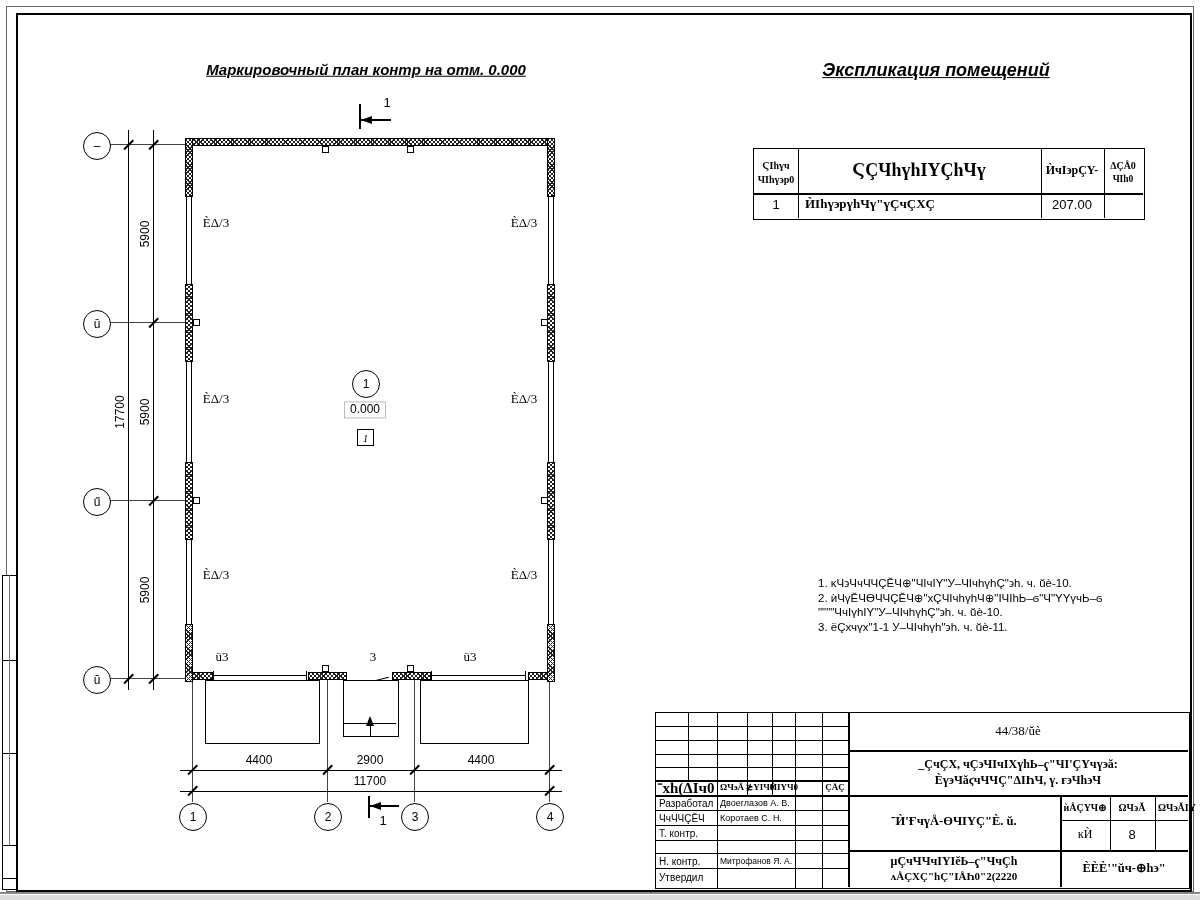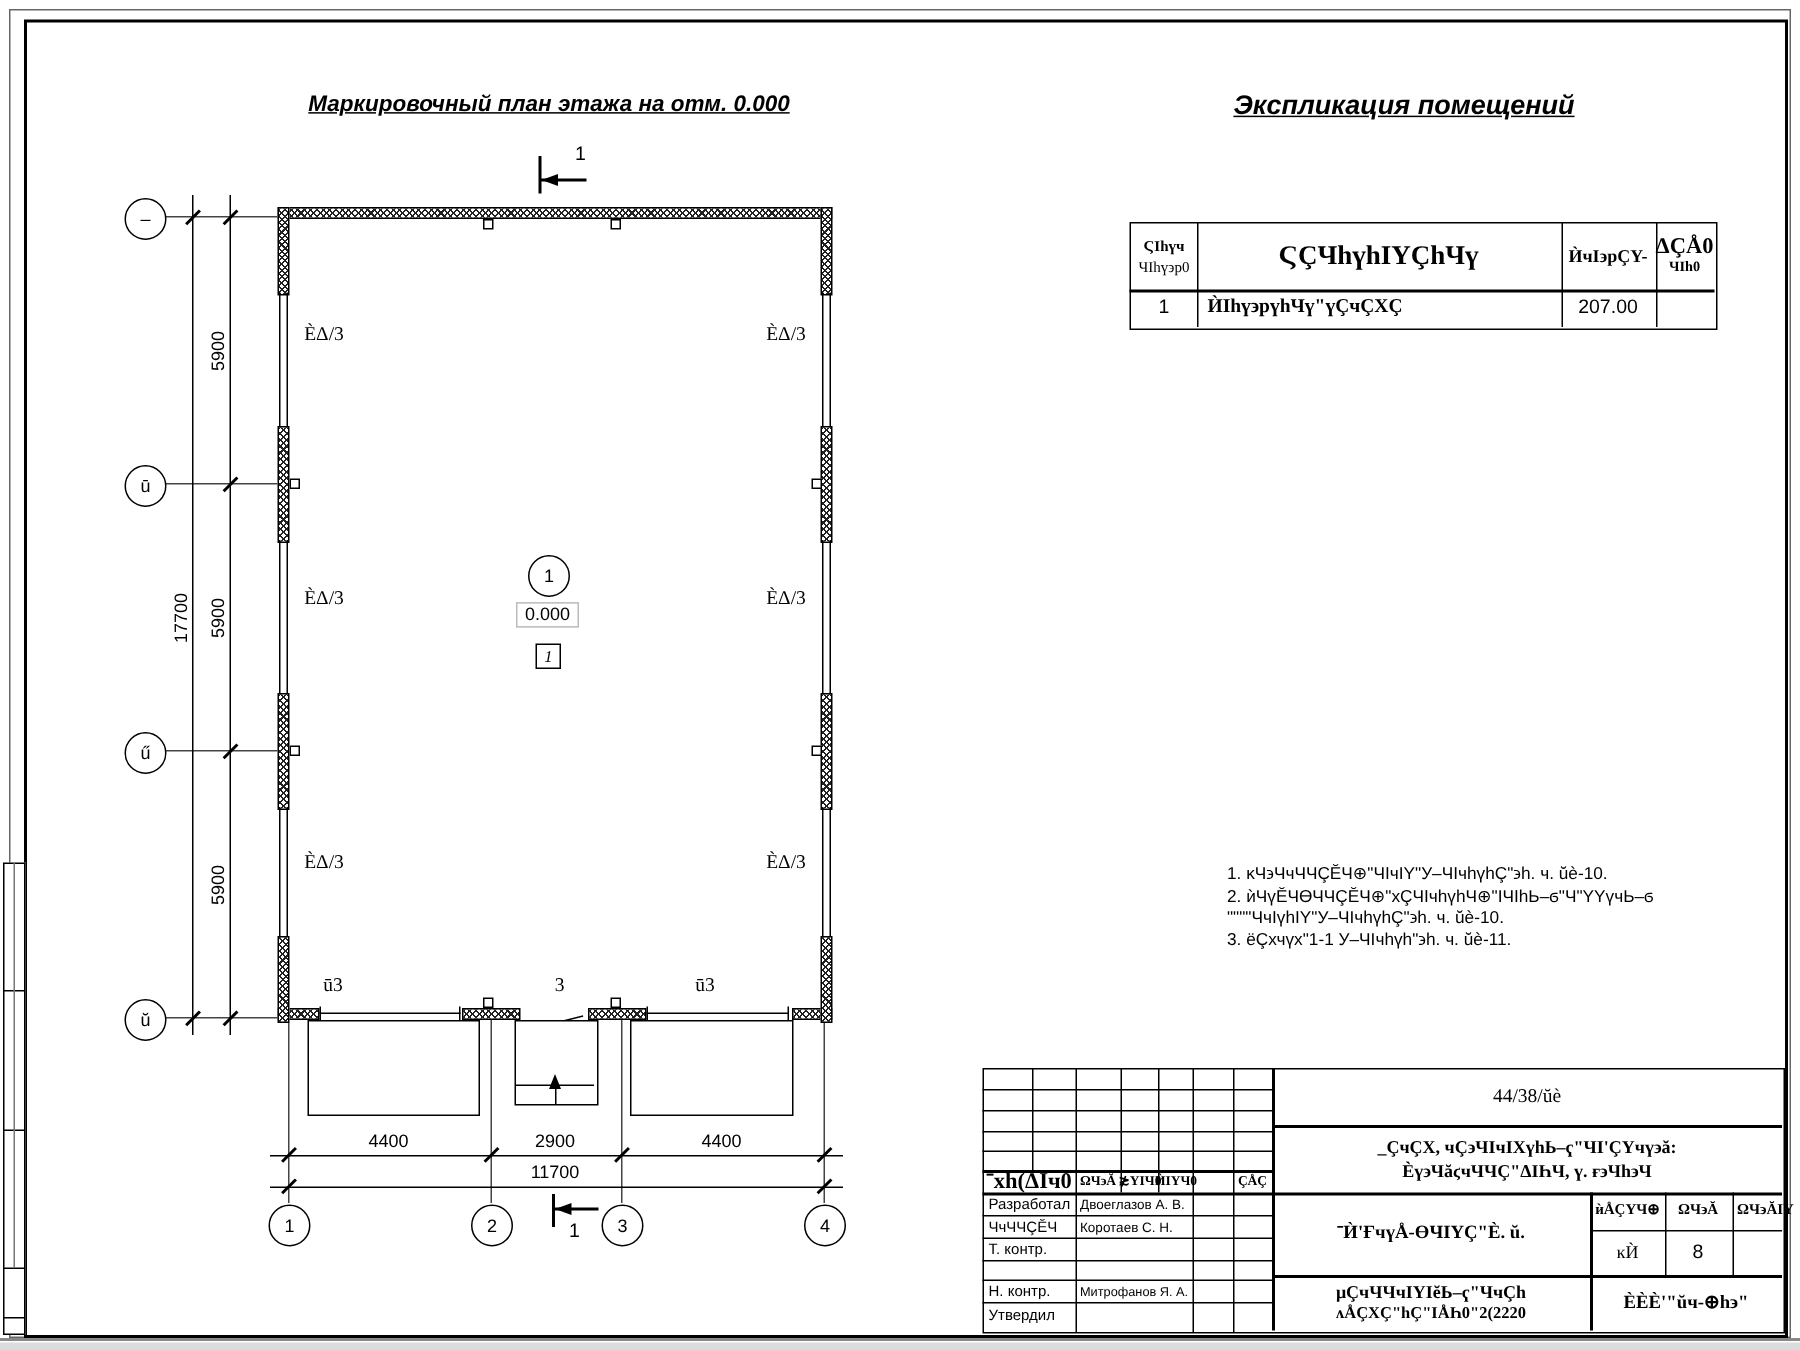--- a/index.html
+++ b/index.html
@@ -34,21 +34,21 @@
   <div class="box" style="left:6px;top:6px;width:1186px;height:884px;border-color:#666"></div>
   <div class="box" style="left:16px;top:13px;width:1172px;height:875px;border-width:2px"></div>
 
   <div class="box" style="left:2px;top:575px;width:13px;height:313px"></div>
   <div class="hl" style="left:2px;top:660px;width:14px"></div>
   <div class="hl" style="left:2px;top:753px;width:14px"></div>
   <div class="hl" style="left:2px;top:845px;width:14px"></div>
   <div class="hl" style="left:2px;top:878px;width:14px"></div>
   <div class="vl" style="left:9px;top:575px;height:270px;background:#777"></div>
 
-  <div class="t c title" style="left:366px;top:70px;font-size:15px">Маркировочный план этажа на отм. 0.000</div>
+  <div class="t c title" style="left:366px;top:70px;font-size:15px">Маркировочный план контр на отм. 0.000</div>
   <div class="t c title" style="left:936px;top:71px;font-size:18px">Экспликация помещений</div>
 
   <div class="hatch" style="left:185px;top:138px;width:368px;height:6px"></div>
 
   <div class="hatch" style="left:185px;top:672px;width:26px;height:6px"></div>
   <div class="hatch" style="left:308px;top:672px;width:37px;height:6px"></div>
   <div class="hatch" style="left:392px;top:672px;width:37px;height:6px"></div>
   <div class="hatch" style="left:528px;top:672px;width:25px;height:6px"></div>
 
   <div class="hl" style="left:213px;top:675px;width:94px"></div>
@@ -176,24 +176,24 @@
   <div class="circle" style="left:536px;top:803px">
       <span>4</span>
     </div>
 
   <div class="box" style="left:753px;top:148px;width:390px;height:70px;border-width:1.5px"></div>
   <div class="vl" style="left:798px;top:148px;height:70px"></div>
   <div class="vl" style="left:1041px;top:148px;height:70px"></div>
   <div class="vl" style="left:1104px;top:148px;height:70px"></div>
   <div class="hl" style="left:753px;top:193px;width:390px;height:1.5px"></div>
   <div class="t c serif" style="left:776px;top:165px;font-size:10px;font-weight:700">ϚIһүч</div>
-  <div class="t c serif" style="left:776px;top:179px;font-size:10px;font-weight:400">ЧIһү϶р0</div>
+  <div class="t c serif" style="left:776px;top:179px;font-size:10px;font-weight:700">ЧIһү϶р0</div>
   <div class="t c serif" style="left:919px;top:171px;font-size:18px;font-weight:700">ϚÇЧһүһIΥÇһЧү</div>
   <div class="t c serif" style="left:1072px;top:171px;font-size:12px;font-weight:700">ЍчI϶рÇΥ-</div>
-  <div class="t c serif" style="left:1123px;top:165px;font-size:15px;font-weight:700">ΔÇÅ0</div>
+  <div class="t c serif" style="left:1123px;top:165px;font-size:10px;font-weight:700">ΔÇÅ0</div>
   <div class="t c serif" style="left:1123px;top:179px;font-size:9.5px;font-weight:700">ЧIһ0</div>
   <div class="t c" style="left:776px;top:205px;font-size:13px">1</div>
   <div class="t serif" style="left:805px;top:197px;font-size:13px;font-weight:700">ЍIһү϶рүһЧү"үÇчÇХÇ</div>
   <div class="t c" style="left:1072px;top:205px;font-size:13px">207.00</div>
 
   <div class="t" style="left:818px;top:577px;font-size:11.5px">1. ĸЧ϶ЧчЧЧÇĔЧ⊕"ЧIчIΥ"У–ЧIчһүһÇ"϶һ. ч. ŭè-10.</div>
   <div class="t" style="left:818px;top:592px;font-size:11.5px">2. ѝЧүĔЧϴЧЧÇĔЧ⊕"хÇЧIчһүһЧ⊕"IЧIһЬ–ϭ"Ч"ΥΥүчЬ–ϭ</div>
   <div class="t" style="left:818px;top:606px;font-size:11.5px">""""ЧчIүһIΥ"У–ЧIчһүһÇ"϶һ. ч. ŭè-10.</div>
   <div class="t" style="left:818px;top:621px;font-size:11.5px">3. ёÇхчүх"1-1 У–ЧIчһүһ"϶һ. ч. ŭè-11.</div>
 

